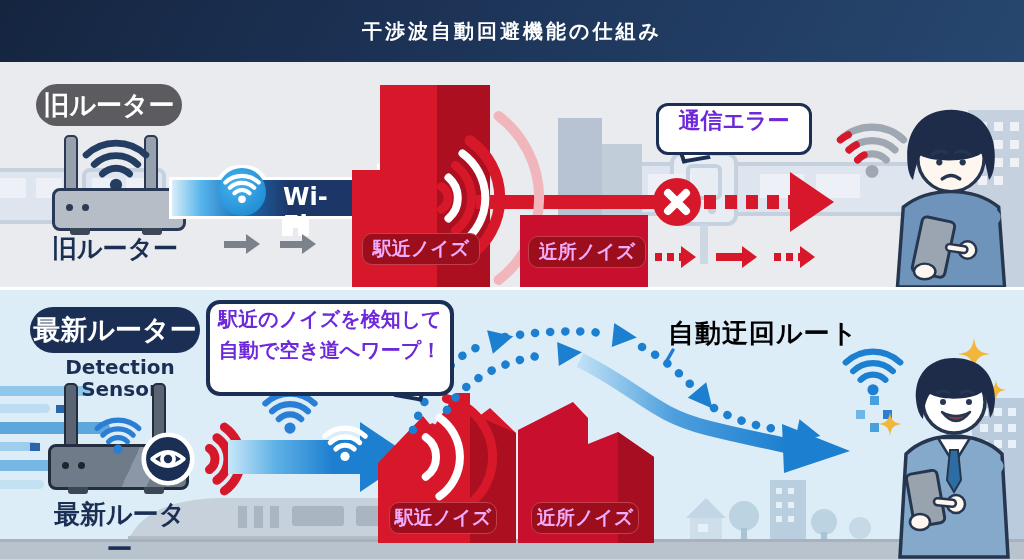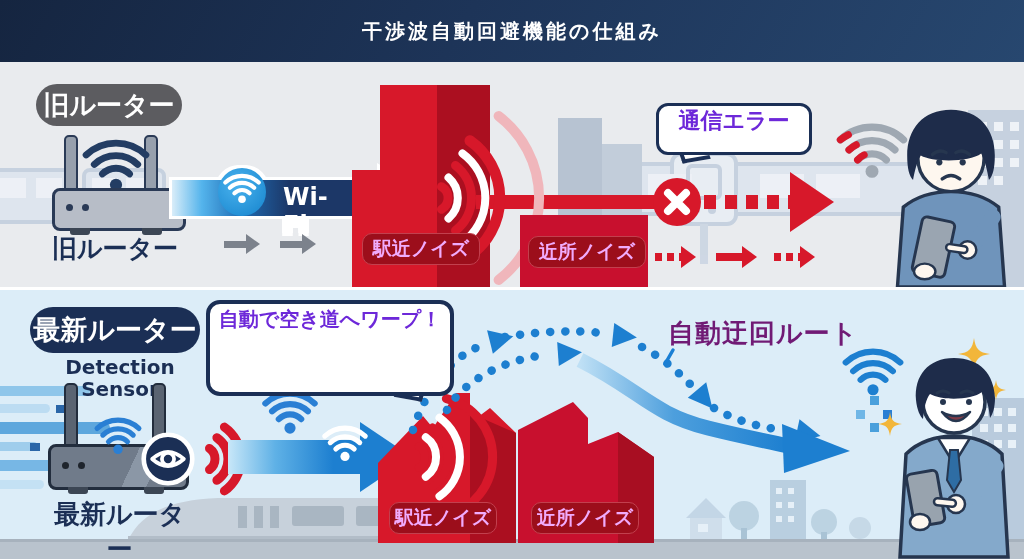--- a/index.html
+++ b/index.html
@@ -394,24 +394,25 @@
         <path d="M0 -12 L24 0 L0 12 Z" transform="translate(490 52) rotate(-14)"></path>
         <path d="M0 -12 L24 0 L0 12 Z" transform="translate(613 45) rotate(6)"></path>
         <path d="M0 -12 L24 0 L0 12 Z" transform="translate(697 100) rotate(50)"></path>
         <path d="M0 -12 L24 0 L0 12 Z" transform="translate(797 141) rotate(12)"></path>
         <path d="M0 -12 L24 0 L0 12 Z" transform="translate(558 64) rotate(-4)"></path>
       </g>
       <path d="M580 70 C640 100 652 124 708 138 C744 147 762 150 788 156" stroke="url(#swoosh)" stroke-width="15" fill="none"></path>
       <path d="M782 134 L850 161 L784 183 Z" fill="#1d7fd0"></path>
       <path d="M673 60 L665 74" stroke="#1a7fd4" stroke-width="3.5" stroke-linecap="round"></path>
     </svg>
-    <div class="abs" style="left:668px;top:26px;color:#701a75;font-size:26px;font-weight:bold;letter-spacing:1px;">自動迂回ルート</div>
+    <div class="abs" style="left:668px;top:26px;color:#000000;font-size:26px;font-weight:bold;letter-spacing:1px;">自動迂回ルート</div>
 
     <div class="abs tail dr" style="left:398px;top:82px;"></div>
     <div class="abs bubble" style="left:206px;top:10px;width:240px;height:88px;font-size:20px;line-height:1.55;">
+      <div>駅近のノイズを検知して</div>
       <div>自動で空き道へワープ！</div>
     </div>
 
     <span class="abs" style="left:842px;top:58px;color:#1d7fd0;">
       <svg viewBox="0 0 100 78" width="62" height="50">
         <circle cx="50" cy="66" r="9" fill="currentColor"></circle>
         <path d="M30 50 A28 28 0 0 1 70 50" stroke="currentColor" stroke-width="10" fill="none" stroke-linecap="round"></path>
         <path d="M18 36 A46 46 0 0 1 82 36" stroke="currentColor" stroke-width="10" fill="none" stroke-linecap="round"></path>
         <path d="M6 22 A64 64 0 0 1 94 22" stroke="currentColor" stroke-width="10" fill="none" stroke-linecap="round"></path>
       </svg>

